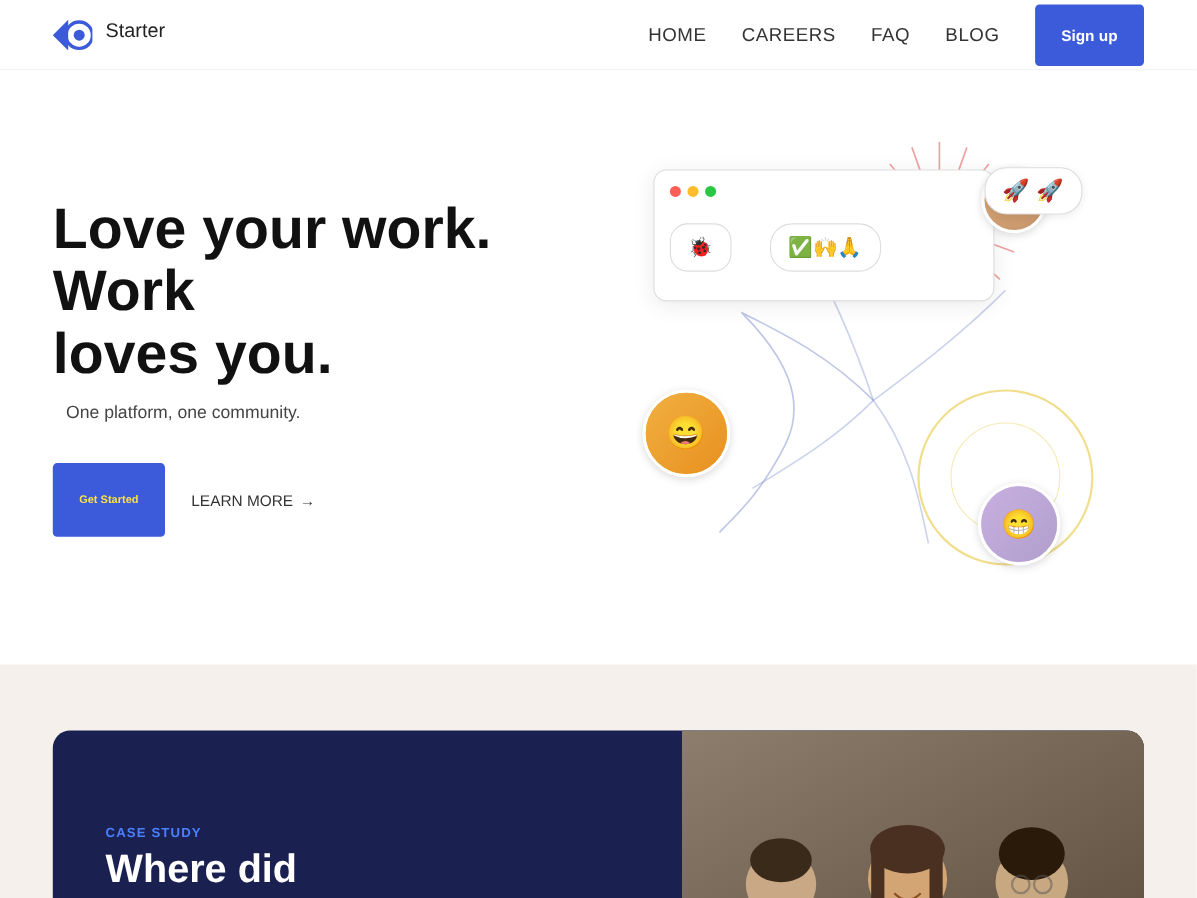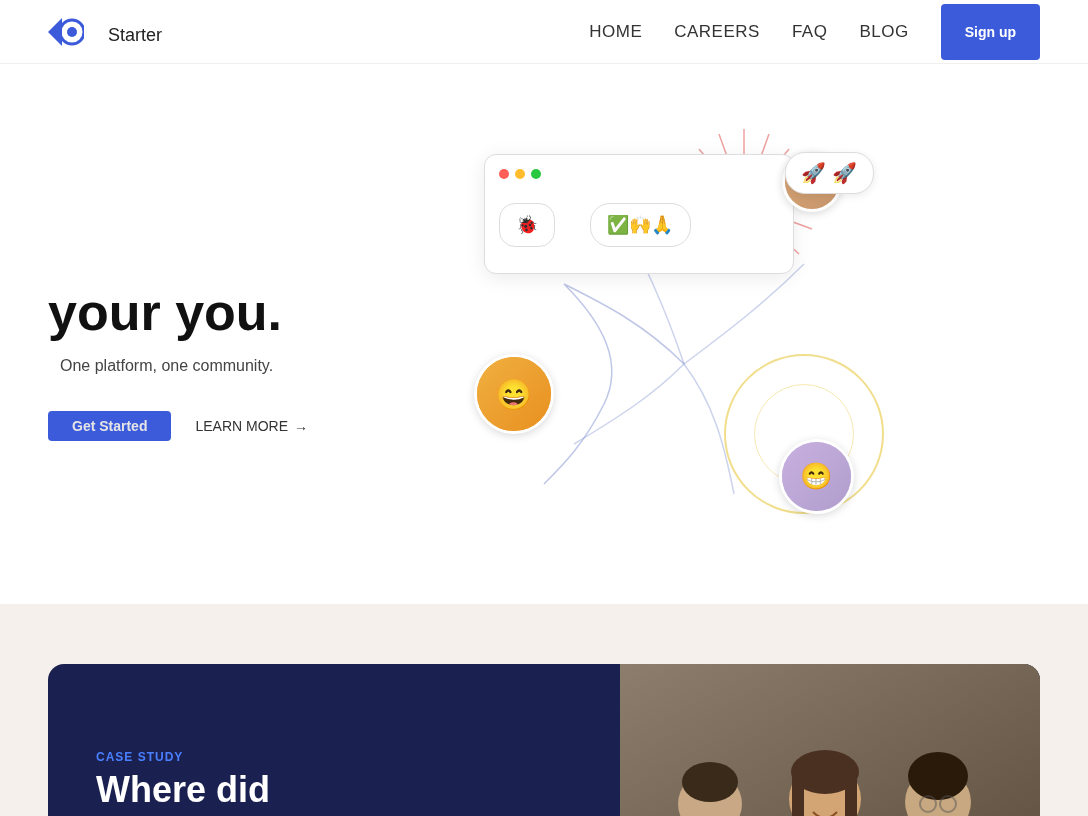--- a/index.html
+++ b/index.html
@@ -4,42 +4,42 @@
   <style>
     * { margin: 0; padding: 0; box-sizing: border-box; }
     body { font-family: -apple-system, BlinkMacSystemFont, 'Segoe UI', sans-serif; overflow-x: hidden; }
 
     
     nav {
       display: flex; align-items: center; justify-content: space-between;
       padding: 0 48px; height: 64px; background: #fff;
       border-bottom: 1px solid #f0f0f0;
     }
-    .logo { display: flex; align-items: flex-end; gap: 24px; cursor: pointer; }
+    .logo { display: flex; align-items: flex-start; gap: 12px; cursor: pointer; }
     .logo-icon { width: 36px; height: 28px; position: relative; }
     .logo-text { font-size: 18px; font-weight: 500; color: #222; }
     .nav-links { display: flex; align-items: center; gap: 32px; }
     .nav-link { font-size: 17px; color: #333; text-decoration: none; cursor: pointer; letter-spacing: 0.5px; }
     .signup-btn {
       background: #3b5bdb; color: #fff; border: none; border-radius: 4px;
       padding: 20px 24px; font-size: 14px; font-weight: 600; cursor: pointer;
     }
 
     
     .hero {
       background: #fff; min-height: 540px; display: flex; align-items: center;
       padding: 40px 48px; position: relative; overflow: hidden;
     }
     .hero-left { max-width: 480px; z-index: 2; }
     .hero-title { font-size: 52px; font-weight: 700; line-height: 1.1; color: #111; margin-bottom: 16px; }
     .hero-subtitle { font-size: 16px; color: #444; margin-bottom: 36px; margin-left: 12px; }
     .hero-actions { display: flex; align-items: center; gap: 24px; }
     .get-started-btn {
-      background: #3b5bdb; color: #e5e5e5; border: none; border-radius: 4px;
-      padding: 7px 24px; font-size: 14px; font-weight: 600; cursor: pointer;
+      background: #3b5bdb; color: #fde047; border: none; border-radius: 4px;
+      padding: 28px 24px; font-size: 10px; font-weight: 600; cursor: pointer;
     }
     .learn-more { font-size: 14px; color: #333; cursor: pointer; display: flex; align-items: center; gap: 6px; font-weight: 500; }
 
     
     .hero-right {
       flex: 1; display: flex; justify-content: center; align-items: center;
       position: relative; min-height: 460px;
     }
     .illustration-container {
       position: relative; width: 420px; height: 420px;
@@ -158,22 +158,22 @@
     <a class="nav-link">CAREERS</a>
     <a class="nav-link">FAQ</a>
     <a class="nav-link">BLOG</a>
     <button class="signup-btn">Sign up</button>
   </div>
 </nav>
 
 <section class="hero">
   <div class="hero-left">
     <h1 class="hero-title">
-      <br>
-      <span>your you.</span>
+      <span>Love your work. Work</span><br>
+      <span>loves you.</span>
     </h1>
     <p class="hero-subtitle">One platform, one community.</p>
     <div class="hero-actions">
       <button class="get-started-btn">Get Started</button>
       <span class="learn-more">
         <span>LEARN MORE</span>
         <span>→</span>
       </span>
     </div>
   </div>

